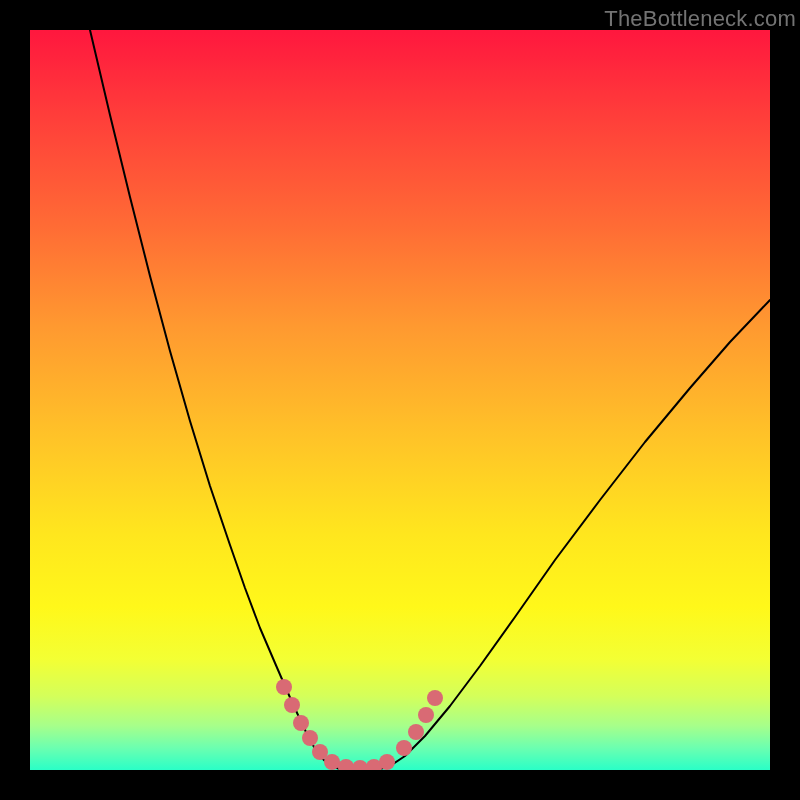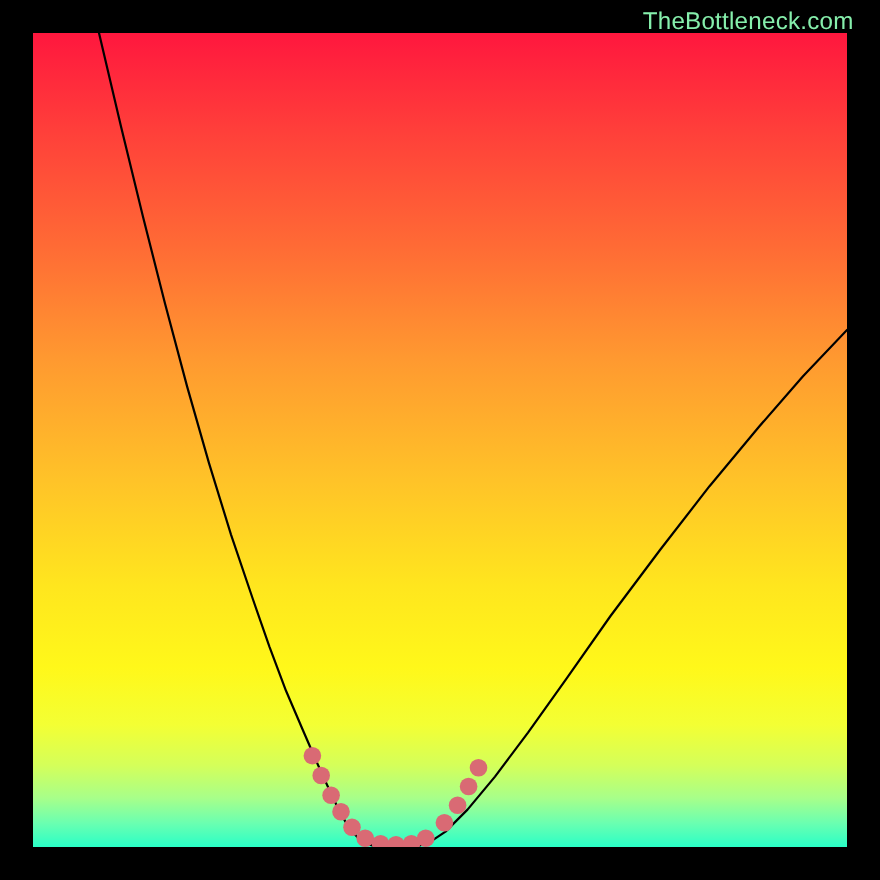--- a/index.html
+++ b/index.html
@@ -29,22 +29,22 @@
       #f3ff34 85%,
       #d4ff5a 90%,
       #a7ff8a 94%,
       #6cffb0 97%,
       #2affc7 100%
     );
   }
   .watermark {
     position: absolute;
     top: 6px;
-    right: 24px;
-    color: #86efac;
+    right: 4px;
+    color: #737373;
     font-size: 22px;
     font-weight: 500;
     letter-spacing: 0.2px;
     z-index: 5;
   }
   svg {
     position: absolute;
     left: 0;
     top: 0;
     width: 740px;

